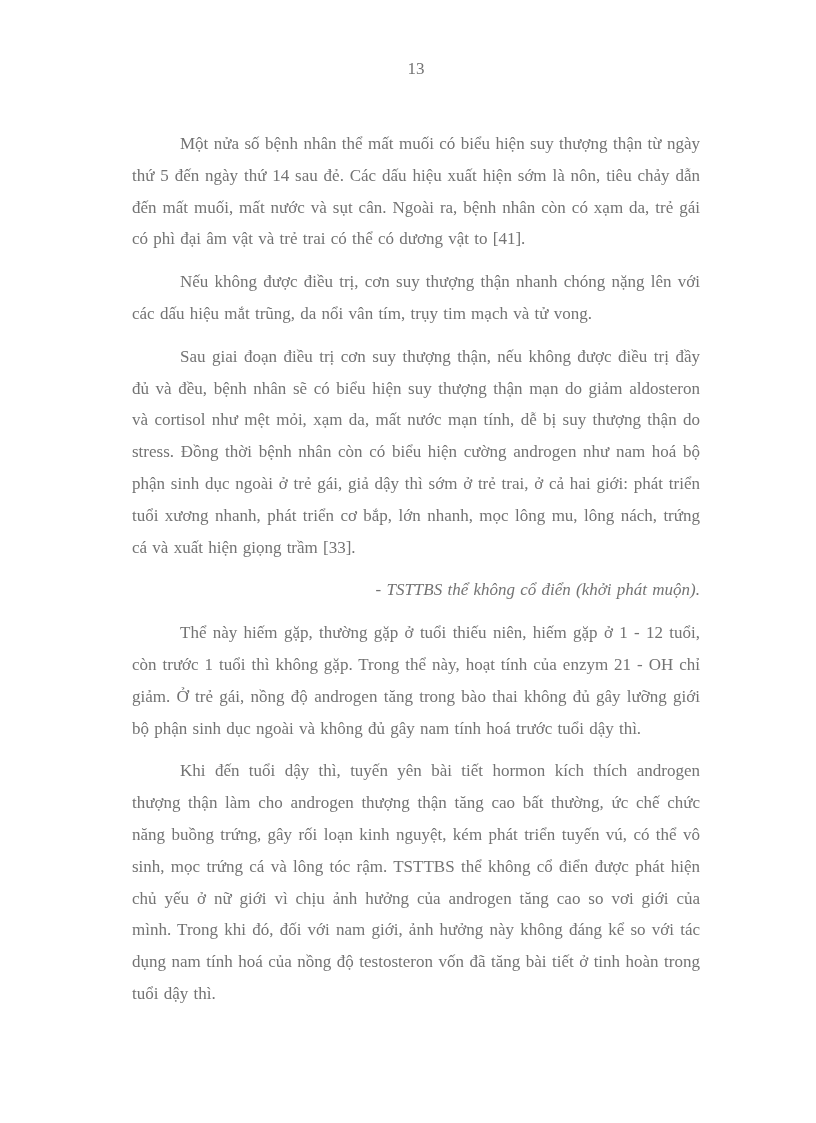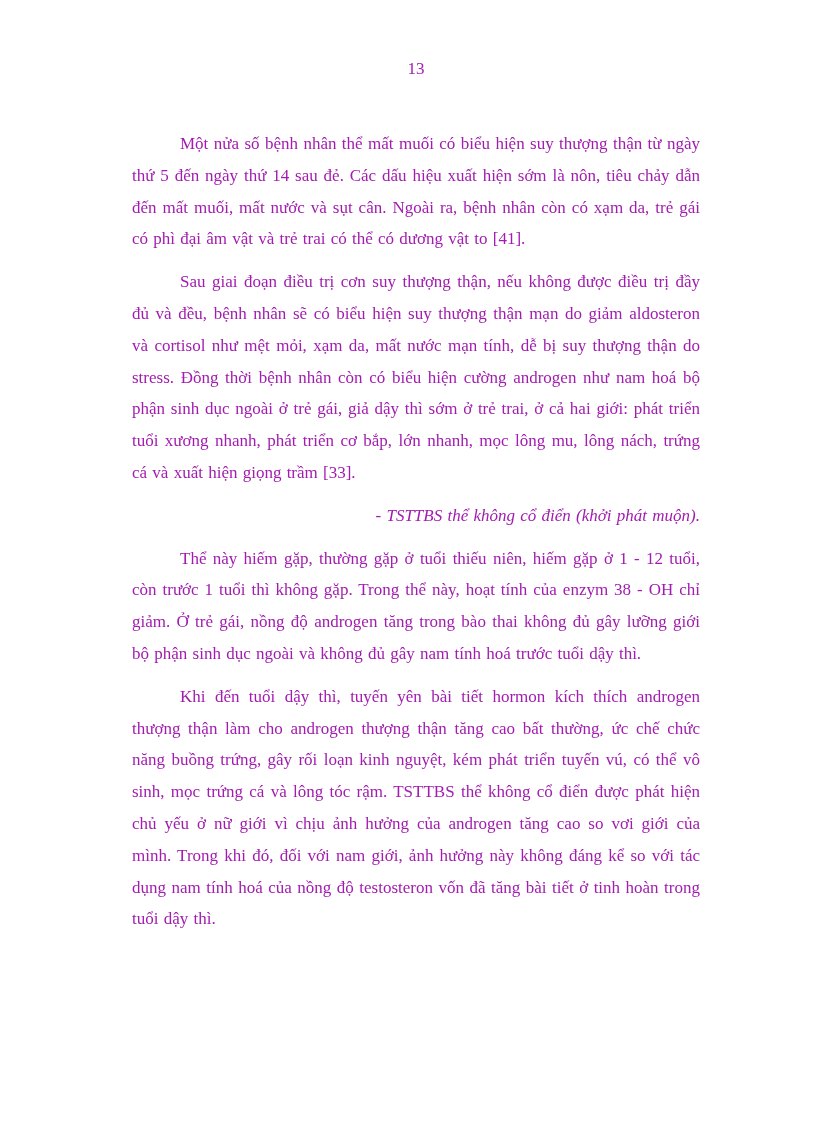--- a/index.html
+++ b/index.html
@@ -6,21 +6,21 @@
   html, body {
     background: #ffffff;
     width: 816px;
     font-family: "Liberation Serif", "DejaVu Serif", serif;
   }
   .page {
     position: relative;
     width: 776px;
     height: 1123px;
     background: #ffffff;
-    color: #a21caf;
+    color: #737373;
     padding: 58px 76px 40px 132px;
     overflow: hidden;
   }
   .page-number {
     text-align: center;
     font-size: 17px;
     line-height: 22px;
     margin-bottom: 48px;
   }
   .content p {
@@ -39,22 +39,23 @@
 </style>
 </head>
 <body>
 
 <div class="page">
   <div class="page-number">13</div>
 
   <div class="content">
     <p class="para">Một nửa số bệnh nhân thể mất muối có biểu hiện suy thượng thận từ ngày thứ 5 đến ngày thứ 14 sau đẻ. Các dấu hiệu xuất hiện sớm là nôn, tiêu chảy dẫn đến mất muối, mất nước và sụt cân. Ngoài ra, bệnh nhân còn có xạm da, trẻ gái có phì đại âm vật và trẻ trai có thể có dương vật to [41].</p>
 
+    <p class="para">Nếu không được điều trị, cơn suy thượng thận nhanh chóng nặng lên với các dấu hiệu mắt trũng, da nổi vân tím, trụy tim mạch và tử vong.</p>
 
     <p class="para">Sau giai đoạn điều trị cơn suy thượng thận, nếu không được điều trị đầy đủ và đều, bệnh nhân sẽ có biểu hiện suy thượng thận mạn do giảm aldosteron và cortisol như mệt mỏi, xạm da, mất nước mạn tính, dễ bị suy thượng thận do stress. Đồng thời bệnh nhân còn có biểu hiện cường androgen như nam hoá bộ phận sinh dục ngoài ở trẻ gái, giả dậy thì sớm ở trẻ trai, ở cả hai giới: phát triển tuổi xương nhanh, phát triển cơ bắp, lớn nhanh, mọc lông mu, lông nách, trứng cá và xuất hiện giọng trầm [33].</p>
 
     <p class="para heading-italic">- TSTTBS thể không cổ điển (khởi phát muộn).</p>
 
-    <p class="para">Thể này hiếm gặp, thường gặp ở tuổi thiếu niên, hiếm gặp ở 1 - 12 tuổi, còn trước 1 tuổi thì không gặp. Trong thể này, hoạt tính của enzym 38 - OH chỉ giảm. Ở trẻ gái, nồng độ androgen tăng trong bào thai không đủ gây lưỡng giới bộ phận sinh dục ngoài và không đủ gây nam tính hoá trước tuổi dậy thì.</p>
+    <p class="para">Thể này hiếm gặp, thường gặp ở tuổi thiếu niên, hiếm gặp ở 1 - 12 tuổi, còn trước 1 tuổi thì không gặp. Trong thể này, hoạt tính của enzym 21 - OH chỉ giảm. Ở trẻ gái, nồng độ androgen tăng trong bào thai không đủ gây lưỡng giới bộ phận sinh dục ngoài và không đủ gây nam tính hoá trước tuổi dậy thì.</p>
 
     <p class="para">Khi đến tuổi dậy thì, tuyến yên bài tiết hormon kích thích androgen thượng thận làm cho androgen thượng thận tăng cao bất thường, ức chế chức năng buồng trứng, gây rối loạn kinh nguyệt, kém phát triển tuyến vú, có thể vô sinh, mọc trứng cá và lông tóc rậm. TSTTBS thể không cổ điển được phát hiện chủ yếu ở nữ giới vì chịu ảnh hưởng của androgen tăng cao so vơi giới của mình. Trong khi đó, đối với nam giới, ảnh hưởng này không đáng kể so với tác dụng nam tính hoá của nồng độ testosteron vốn đã tăng bài tiết ở tinh hoàn trong tuổi dậy thì.</p>
   </div>
 </div>
 
 </body></html>

